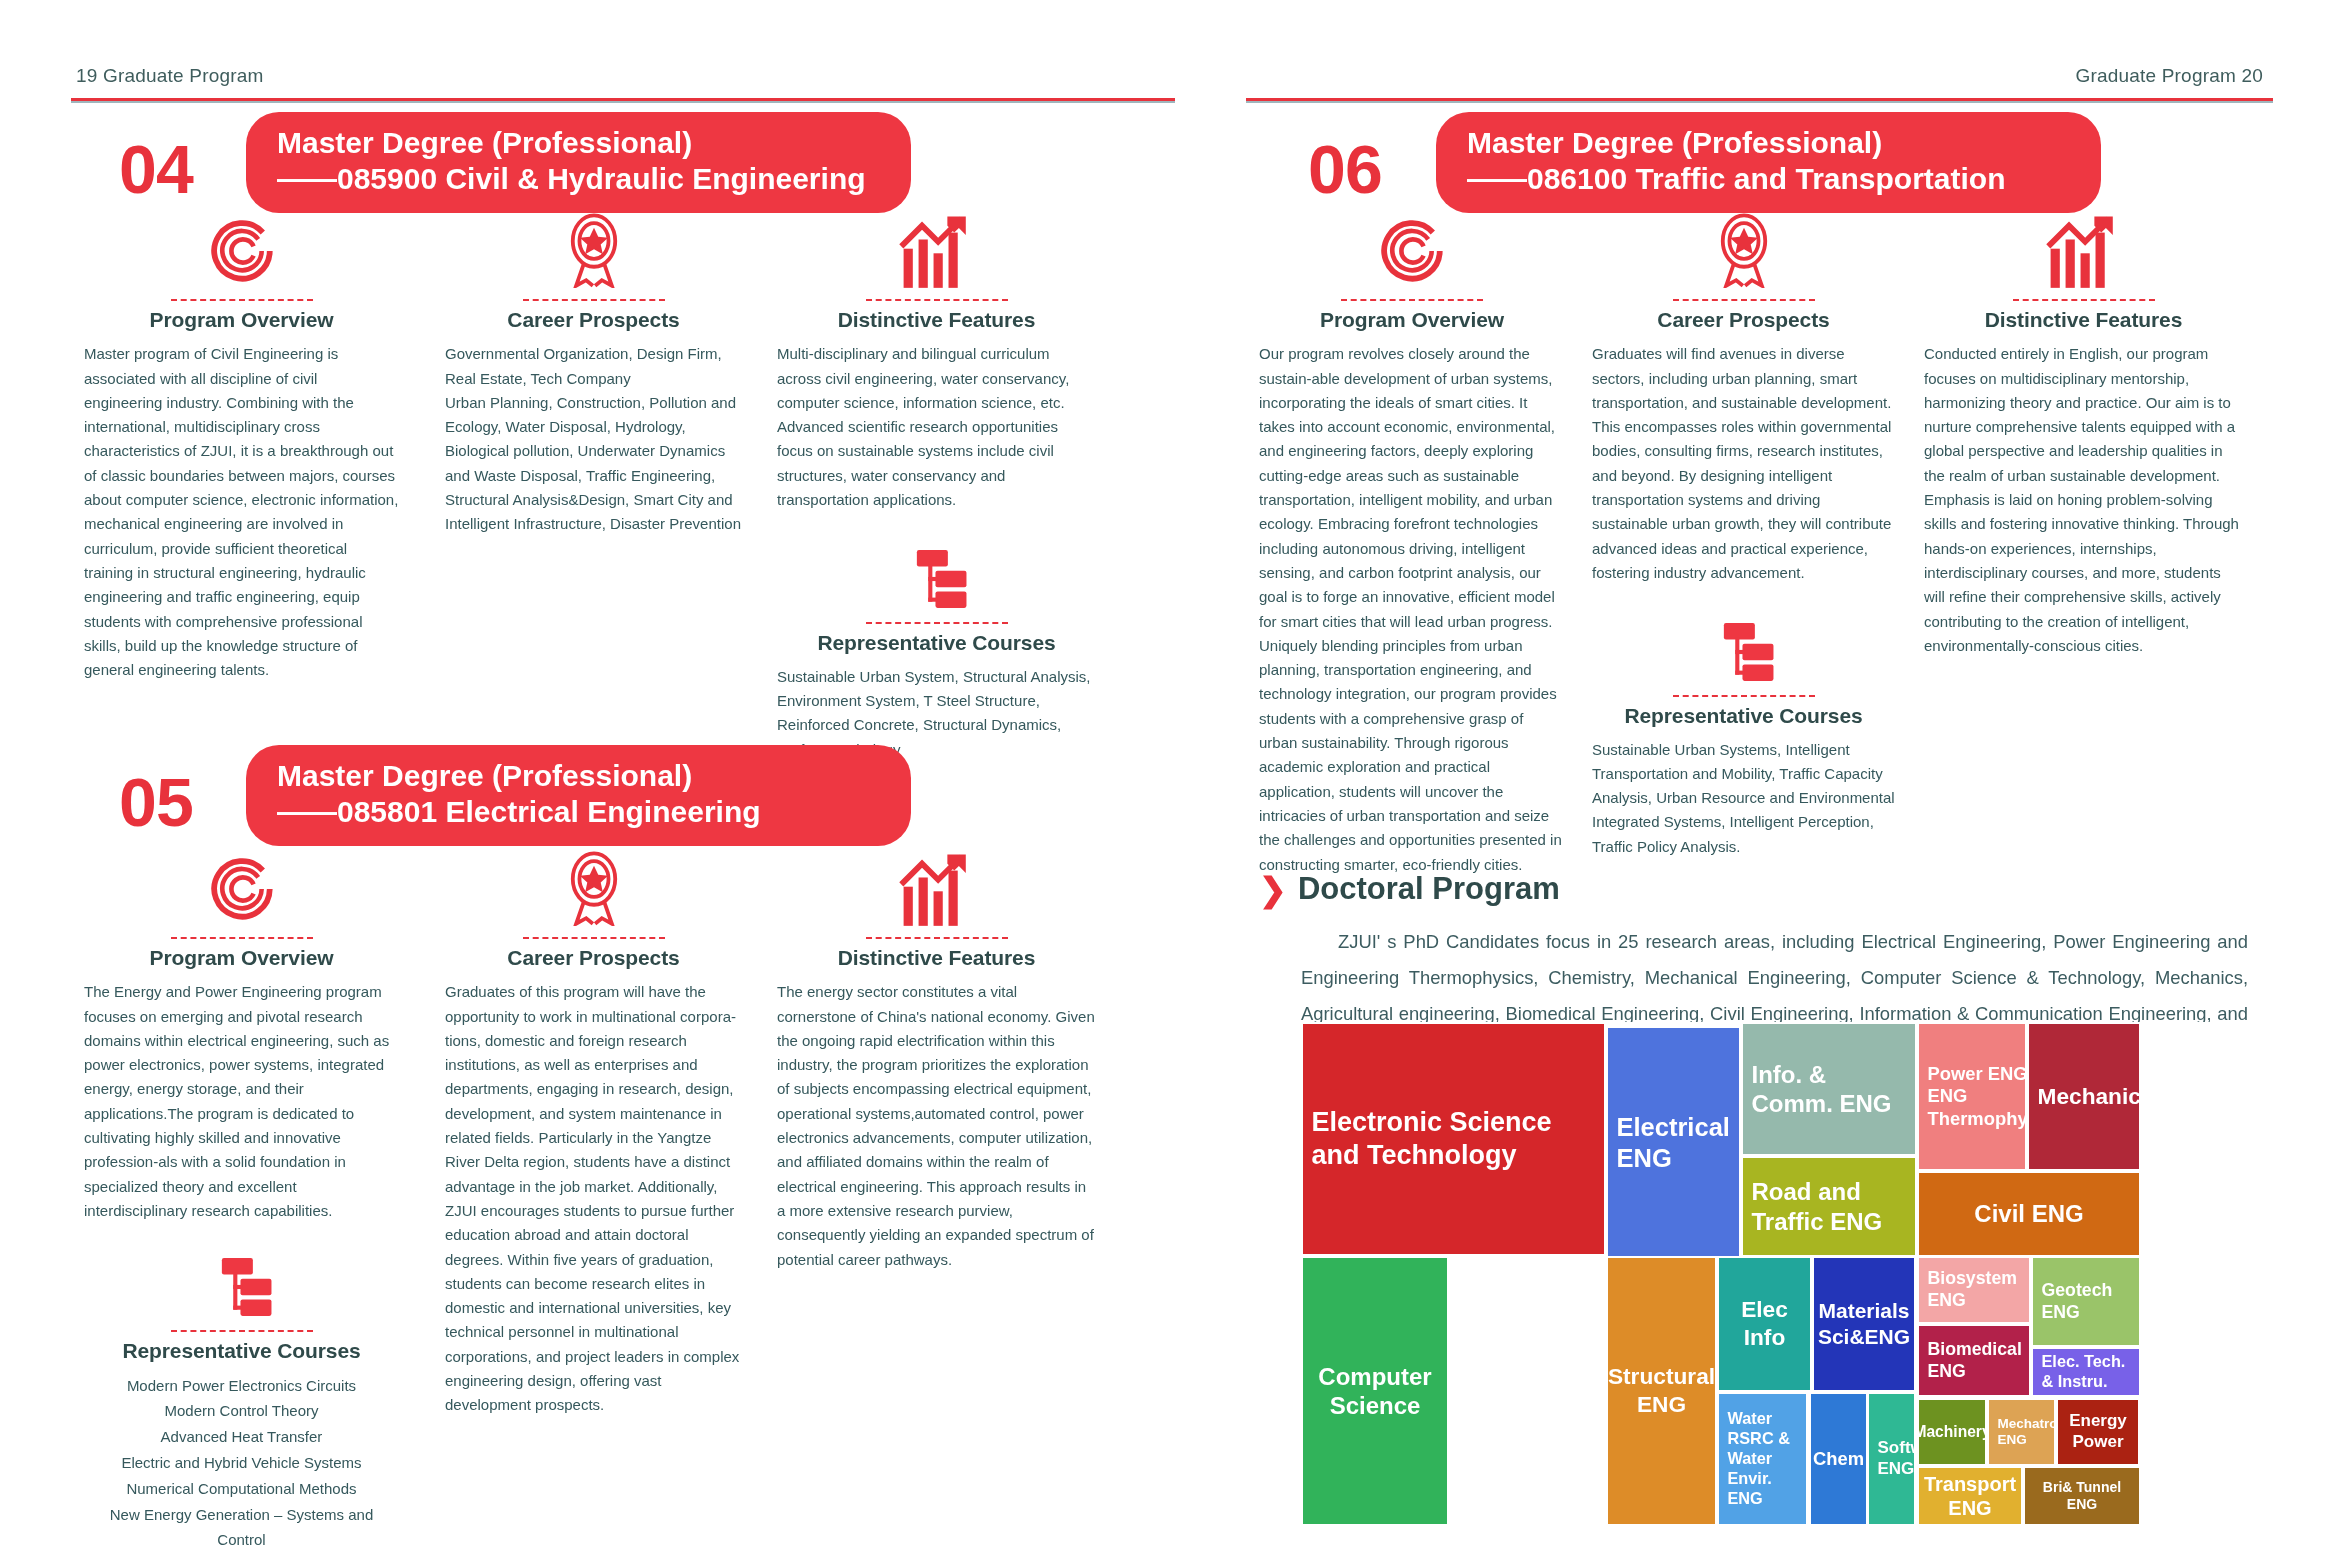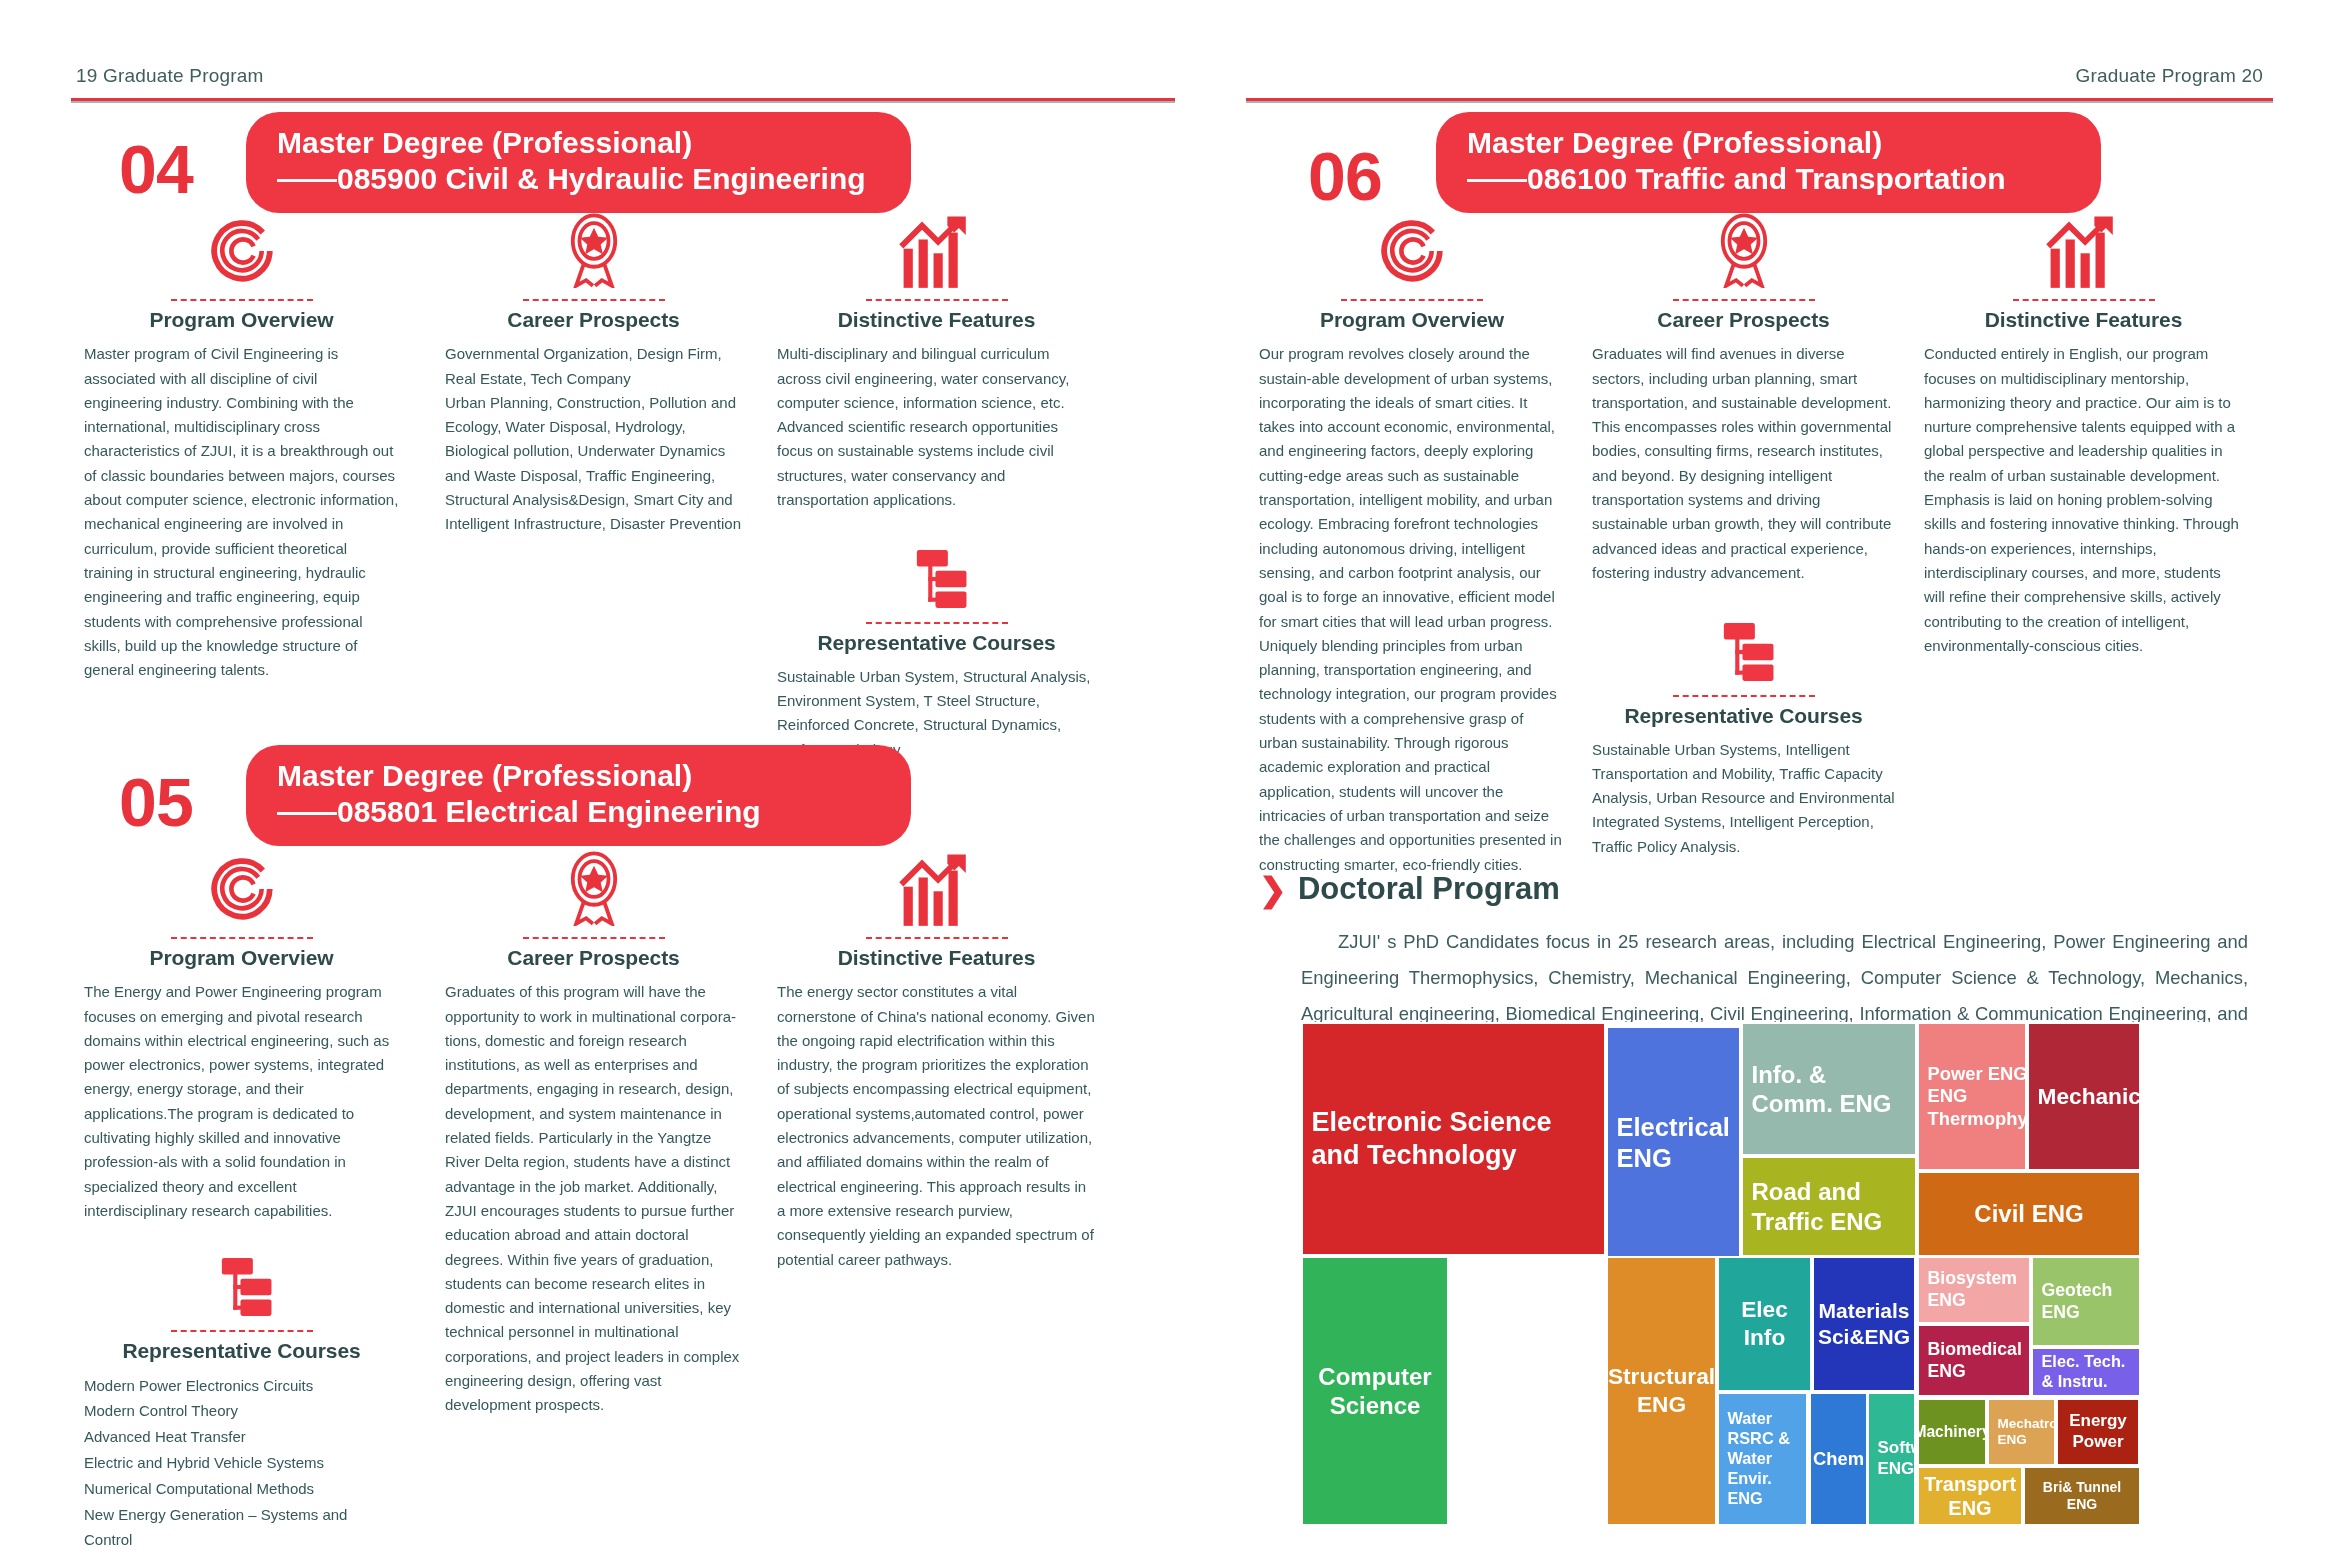--- a/index.html
+++ b/index.html
@@ -26,21 +26,21 @@
             padding:12.7px 31px 15.6px 31px;box-sizing:border-box;}
   .sec-pill .l1{font-size:30px;font-weight:bold;line-height:1.22;white-space:nowrap;}
   .sec-pill .l2{font-size:30px;font-weight:bold;line-height:1.22;white-space:nowrap;}
 
   
   .col{position:absolute;}
   .icon-wrap{height:76px;display:flex;align-items:flex-end;justify-content:center;}
   .dash{width:142px;height:0;border-top:2.8px dashed #e8323c;margin:11.3px auto 7px auto;}
   .col-title{font-size:21px;font-weight:bold;color:#2f4a4a;text-align:center;margin:0 0 10px 0;letter-spacing:-0.1px;}
   .col-body{font-size:15px;line-height:1.62;color:#35585c;text-align:left;}
-  .course-line{font-size:15px;line-height:1.72;color:#35585c;}
+  .course-line{font-size:15px;line-height:1.72;color:#35585c;text-align:center;}
 
   
   .doc-head{position:absolute;display:flex;align-items:center;gap:11.3px;}
   .doc-chev{color:#e8323c;font-size:33px;font-weight:bold;line-height:1;}
   .doc-title{font-size:31px;font-weight:bold;color:#2f4a4a;}
   .doc-para{position:absolute;font-size:18.4px;line-height:1.95;color:#3c5c60;text-indent:37px;text-align:justify;}
 
   
   .treemap{position:absolute;background:#fff;}
   .tile{position:absolute;box-sizing:border-box;border:2.1px solid #ffffff;
@@ -215,21 +215,21 @@
         </g>
           </svg>
       </div>
       <div class="dash"></div>
       <div class="col-title">Distinctive Features</div>
       <div class="col-body">The energy sector constitutes a vital cornerstone of China's national economy. Given the ongoing rapid electrification within this industry, the program prioritizes the exploration of subjects encompassing electrical equipment, operational systems,automated control, power electronics advancements, computer utilization, and affiliated domains within the realm of electrical engineering. This approach results in a more extensive research purview, consequently yielding an expanded spectrum of potential career pathways.</div>
     </div>
   </div>
 
   <div class="sec">
-    <div class="sec-num" style="left:1308px;top:135px;margin-top:7px;">06</div>
+    <div class="sec-num" style="left:1308px;top:135px;">06</div>
     <div class="sec-pill" style="left:1436px;top:112px;width:665px;">
       <div class="l1">Master Degree (Professional)</div>
       <div class="l2">——086100 Traffic and Transportation</div>
     </div>
 
     <div class="col" style="left:1259px;top:212px;width:306px;">
       <div class="icon-wrap">
         <svg width="74" height="74" viewBox="0 0 64 64">
             <g fill="none" stroke="#e8323c" stroke-width="4">
           <path d="M50 16a24 24 0 1 0 6 16" stroke-width="5"></path>

